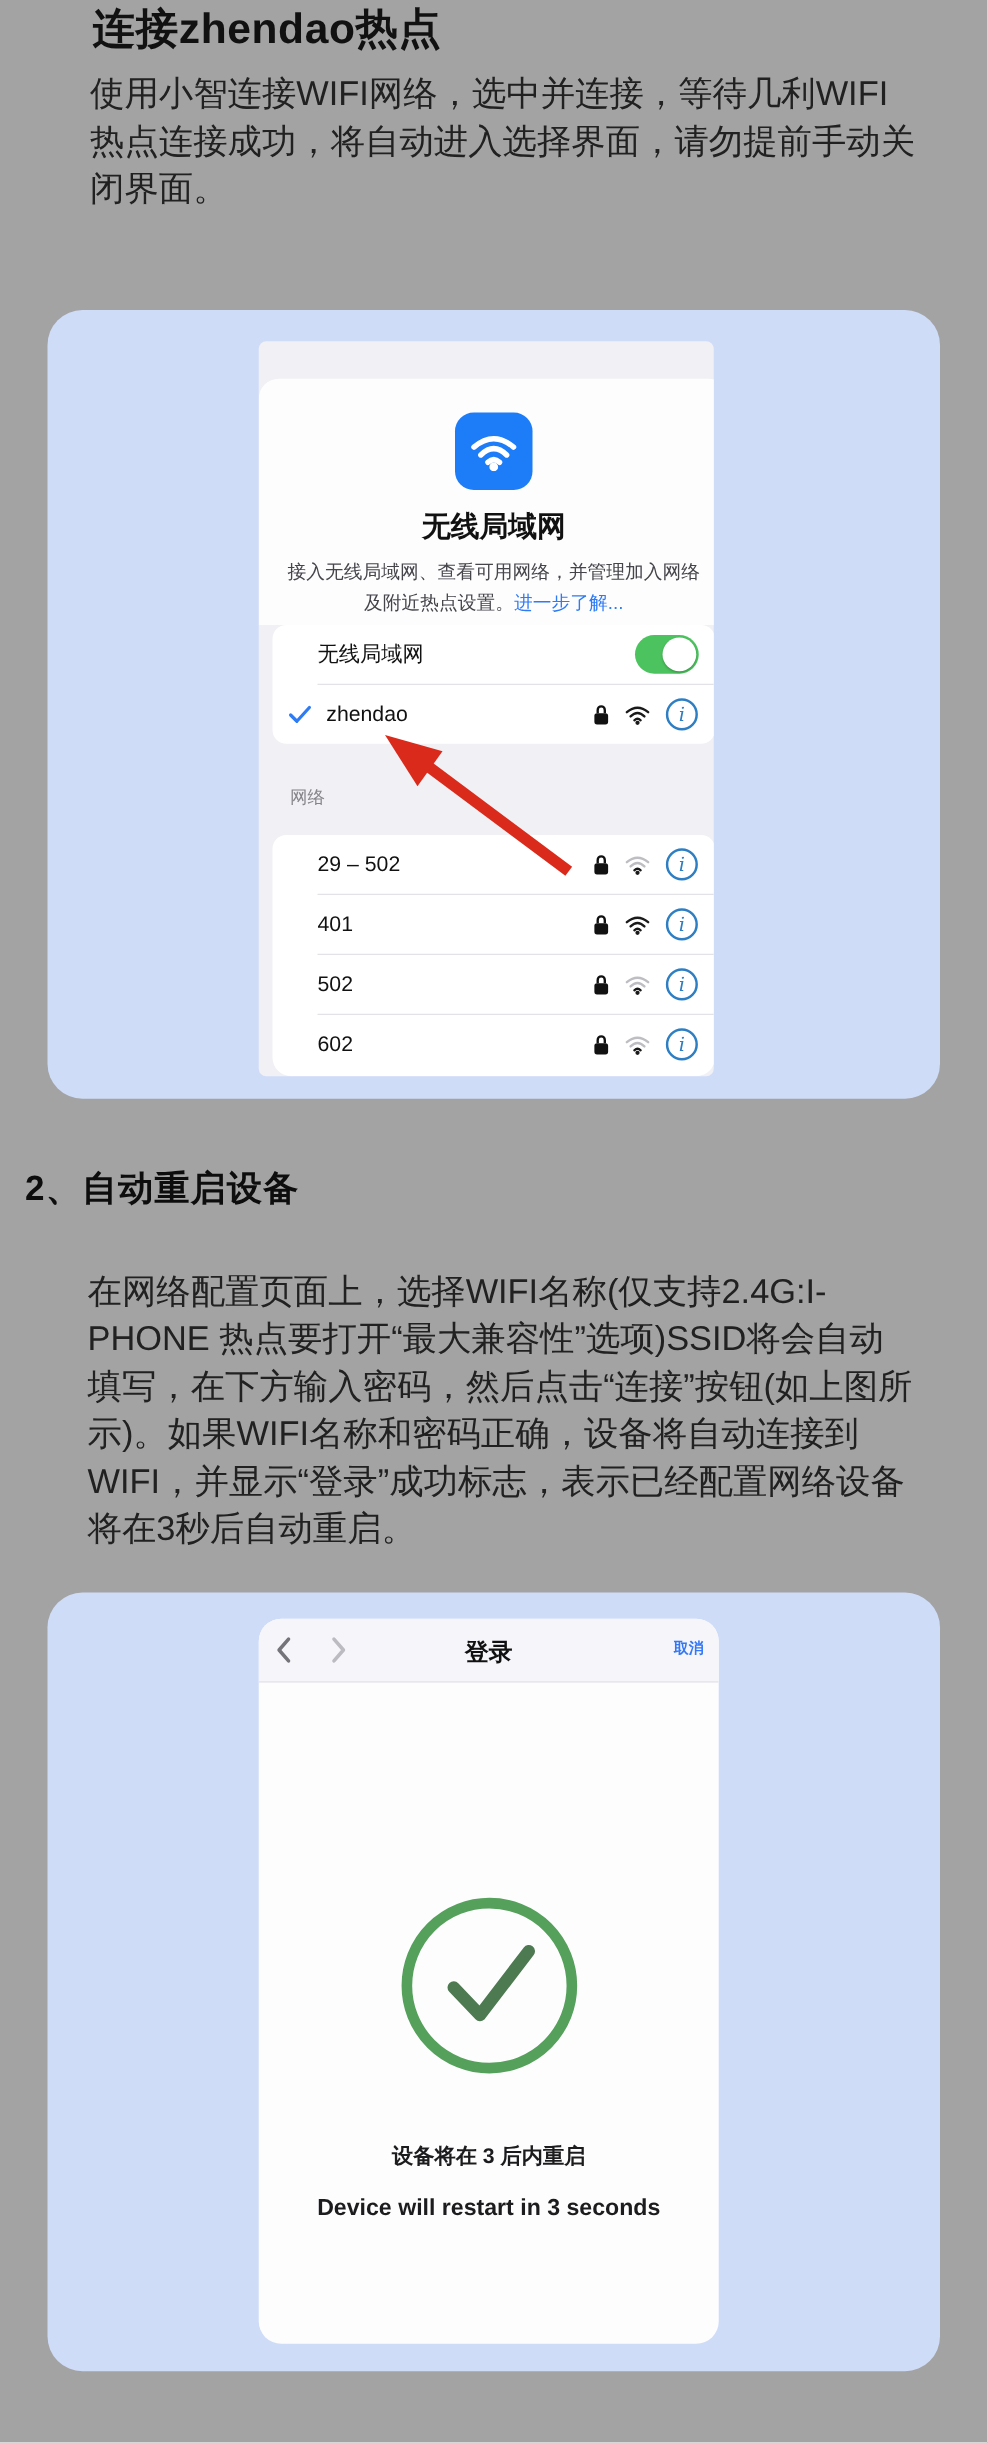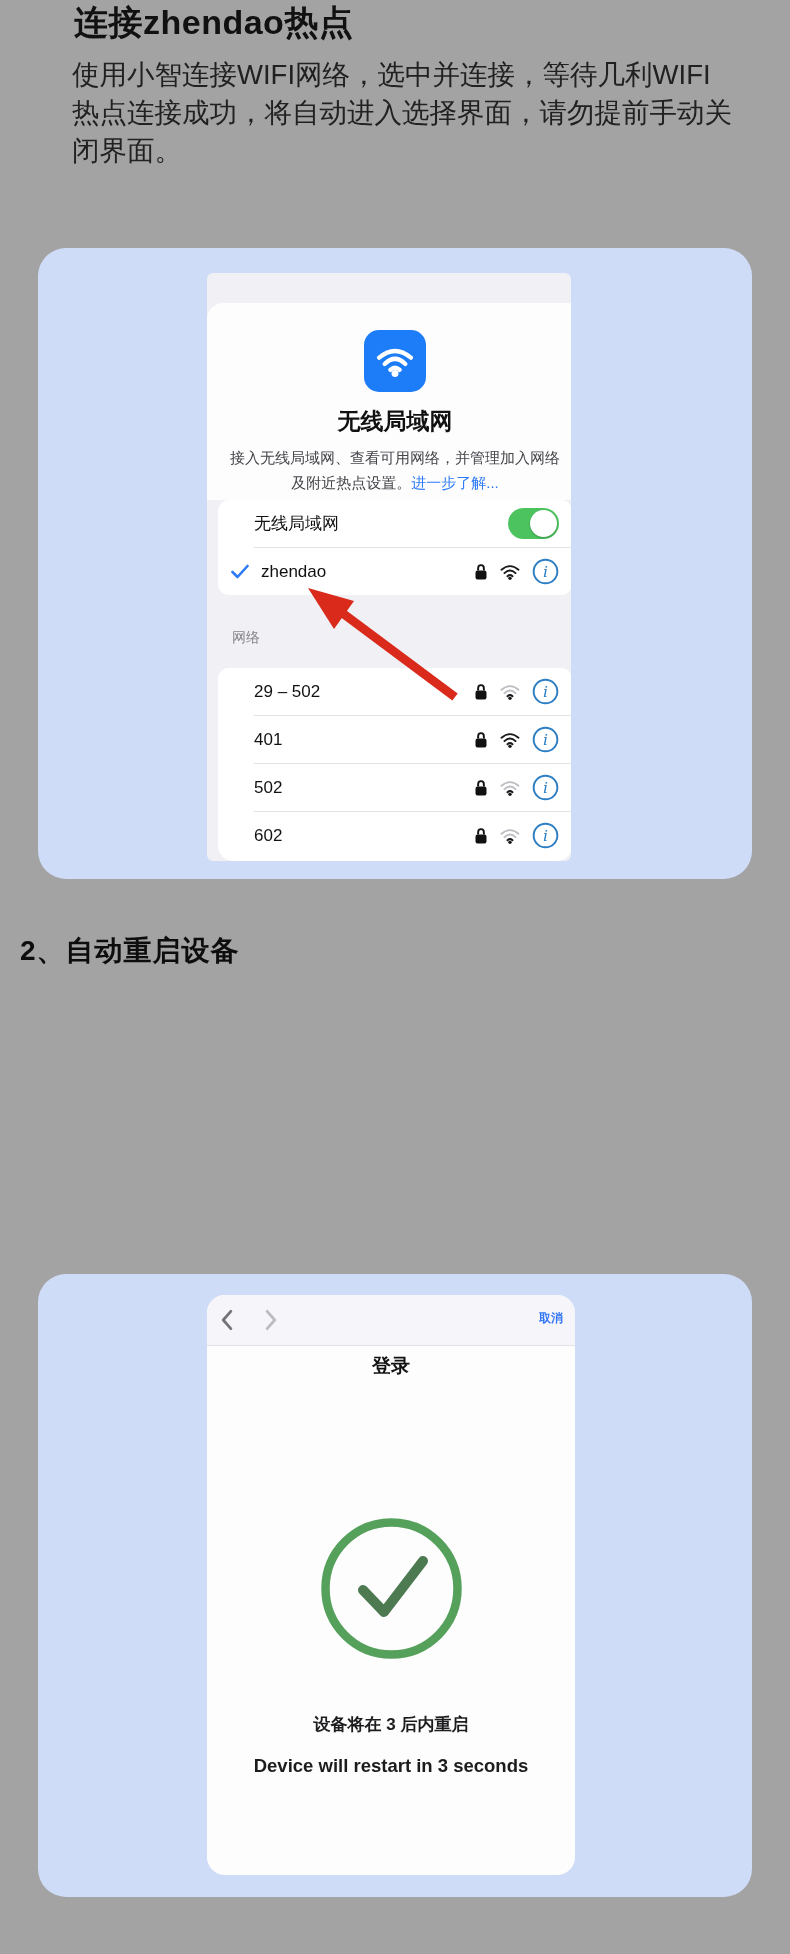--- a/index.html
+++ b/index.html
@@ -63,21 +63,21 @@
   .red-arrow{position:absolute;left:0;top:0;pointer-events:none;}
 
   
   .phone2{position:absolute;left:169px;top:21px;width:368px;height:580px;background:#fdfdfe;
           border-radius:18px;overflow:hidden;}
   .navbar{position:absolute;left:0;top:0;width:100%;height:50px;background:#f6f5fa;
           border-bottom:1px solid #e4e3e8;}
   .nav-back{position:absolute;left:13px;top:14px;}
   .nav-fwd{position:absolute;left:58px;top:14px;}
   .nav-title{position:absolute;left:0;top:14px;width:100%;text-align:center;font-size:19px;
-          font-weight:700;color:#111;margin-top:44px;}
+          font-weight:700;color:#111;}
   .nav-cancel{position:absolute;right:12px;top:15px;font-size:12px;font-weight:600;color:#3478f6;}
   .success-icon{position:absolute;left:112px;top:221px;}
   .msg-zh{position:absolute;left:0;top:418px;width:100%;text-align:center;font-size:17px;
           font-weight:700;color:#1c1c1e;}
   .msg-en{position:absolute;left:0;top:460px;width:100%;text-align:center;font-size:18.5px;
           font-weight:700;color:#1c1c1e;}
 </style>
 </head>
 <body>
 
@@ -219,20 +219,21 @@
       </div>
 
       <svg class="red-arrow" width="376" height="588" viewBox="0 0 376 588">
         <line x1="248" y1="424" x2="134" y2="339" stroke="#da2a1b" stroke-width="9"></line>
         <polygon points="101,315 147,328 127,356" fill="#da2a1b"></polygon>
       </svg>
     </div>
   </div>
 
   <div class="h2">2、自动重启设备</div>
+  <div class="p2">在网络配置页面上，选择WIFI名称(仅支持2.4G:I-PHONE 热点要打开“最大兼容性”选项)SSID将会自动填写，在下方输入密码，然后点击“连接”按钮(如上图所示)。如果WIFI名称和密码正确，设备将自动连接到WIFI，并显示“登录”成功标志，表示已经配置网络设备将在3秒后自动重启。</div>
 
   <div class="bluecard card2">
     <div class="phone2">
       <div class="navbar">
         <svg class="nav-back" width="13" height="22" viewBox="0 0 12 20">
           <path d="M10 2 L3 10 L10 18" fill="none" stroke="#76747b" stroke-width="2.6" stroke-linecap="round" stroke-linejoin="round"></path>
         </svg>
         <svg class="nav-fwd" width="13" height="22" viewBox="0 0 12 20">
           <path d="M2 2 L9 10 L2 18" fill="none" stroke="#bcbbc2" stroke-width="2.6" stroke-linecap="round" stroke-linejoin="round"></path>
         </svg>

